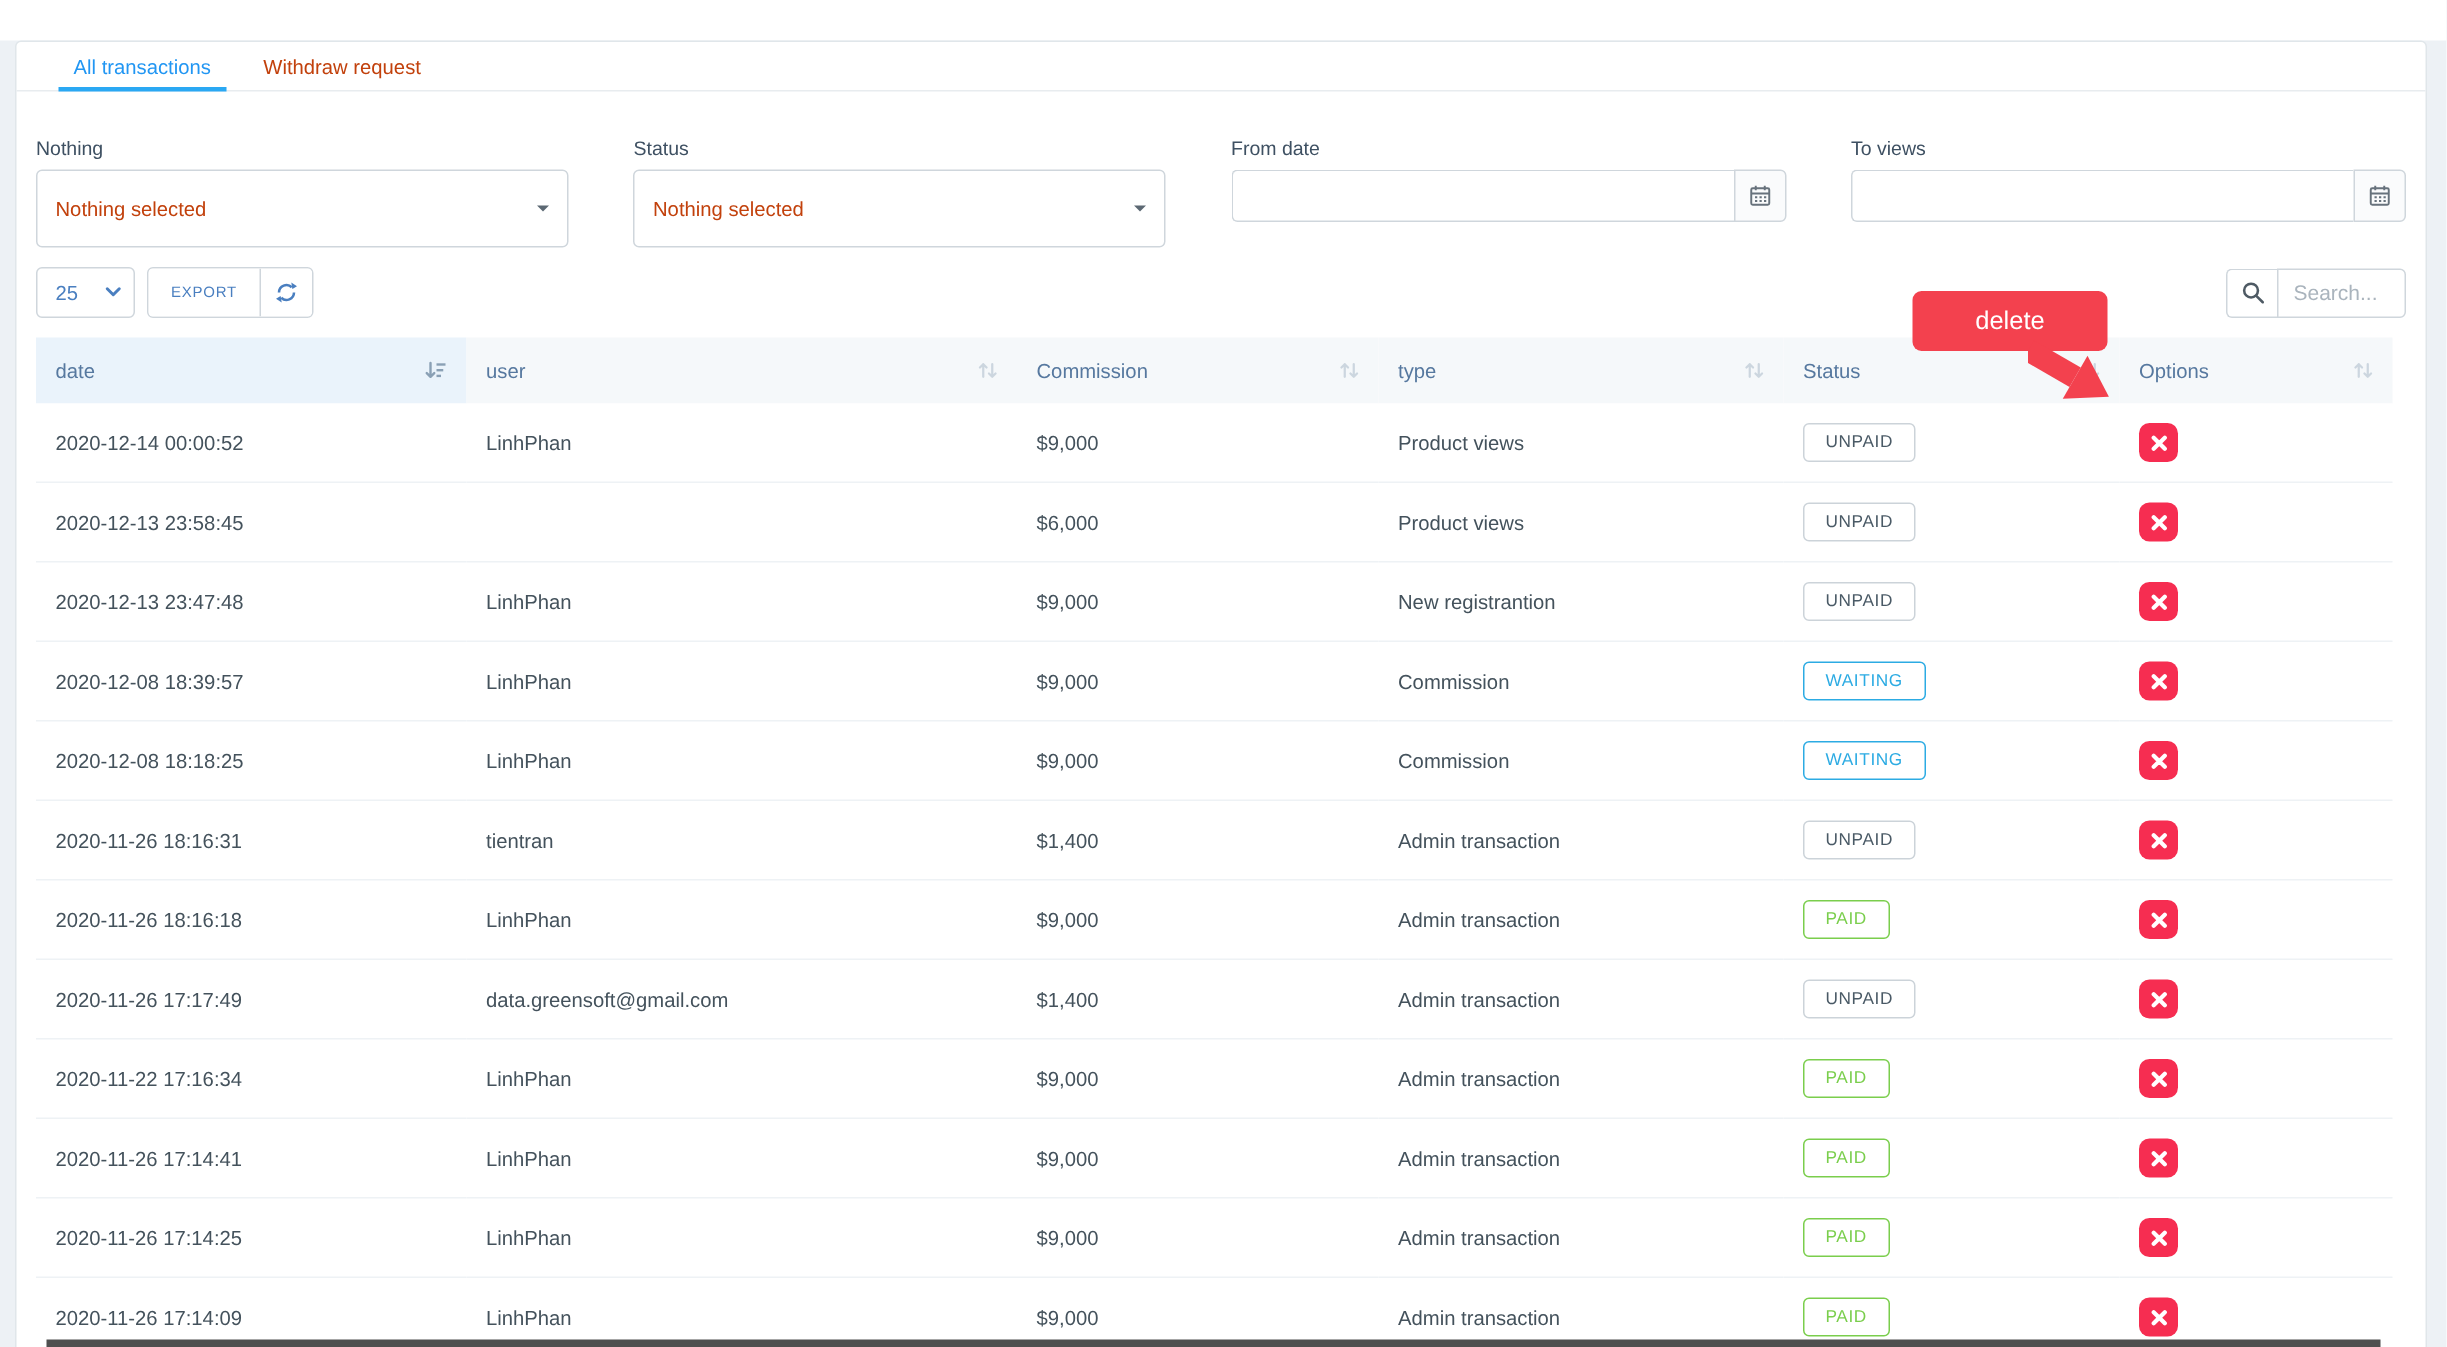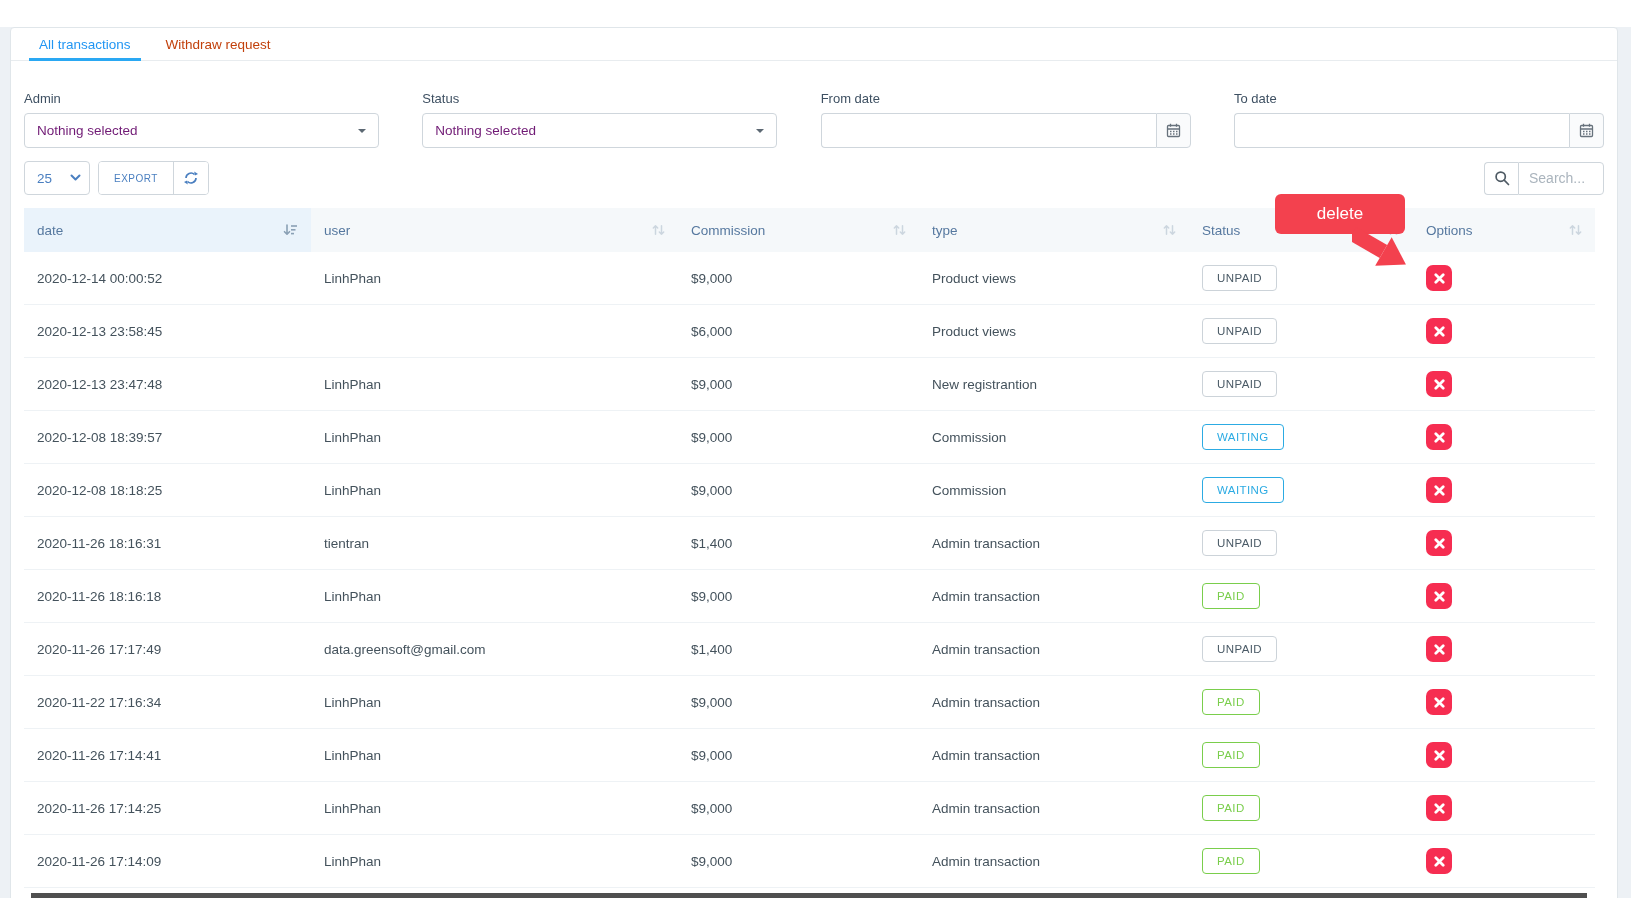--- a/index.html
+++ b/index.html
@@ -9,36 +9,36 @@
     background:#edf1f5;
     font-family:"Liberation Sans","DejaVu Sans",sans-serif;
     color:#44525c;
   }
   .top-strip { position:absolute; left:0; top:0; width:100%; height:27px; background:#ffffff; }
   .card {
     position:absolute; left:10px; top:27px; width:1608px; height:890px;
     background:#ffffff; border:1px solid #e0e6ea; border-radius:4px 4px 0 0;
   }
   
-  .tabbar { display:flex; padding:0 18px; border-bottom:1px solid #e8ecef; }
+  .tabbar { display:flex; padding:0 28px; border-bottom:1px solid #e8ecef; }
   .tab {
     padding:9px 10px 6px; margin-right:15px; font-size:13.5px; color:#c2410c;
     border-bottom:3px solid transparent; margin-bottom:-1px; cursor:pointer; white-space:nowrap;
   }
   .tab.active { color:#2196f3; border-bottom-color:#2aa8f3; }
   
   .filters {
     margin:30px 13px 0; display:grid;
     grid-template-columns:355px 355px 370px 370px; justify-content:space-between;
   }
   .filter-label { font-size:13px; color:#3e5062; margin-bottom:7px; }
   .select-box {
-    height:35px; border:1px solid #cfd6dc; border-radius:4px; background:#fff;
+    height:52px; border:1px solid #cfd6dc; border-radius:4px; background:#fff;
     display:flex; align-items:center; justify-content:space-between; padding:0 12px;
-    font-size:13.5px; color:#701a75; cursor:pointer;
+    font-size:13.5px; color:#c2410c; cursor:pointer;
   }
   .caret { width:0; height:0; border-left:4.5px solid transparent; border-right:4.5px solid transparent; border-top:4.5px solid #5c6873; }
   .date-group { display:flex; height:35px; }
   .date-input {
     flex:1; border:1px solid #cfd6dc; border-right:none; border-radius:4px 0 0 4px;
     font-size:13.5px; color:#4b5d6b; padding:0 12px; outline:none; background:#fff;
   }
   .date-addon {
     width:35px; border:1px solid #cfd6dc; border-radius:0 4px 4px 0; background:#fafbfc;
     display:flex; align-items:center; justify-content:center; cursor:pointer;
@@ -108,21 +108,21 @@
 
 <div class="card">
 
   <div class="tabbar">
     <div class="tab active">All transactions</div>
     <div class="tab">Withdraw request</div>
   </div>
 
   <div class="filters">
     <div>
-      <div class="filter-label">Admin</div>
+      <div class="filter-label">Nothing</div>
       <div class="select-box">
         <span>Nothing selected</span>
         <span class="caret"></span>
       </div>
     </div>
     <div>
       <div class="filter-label">Status</div>
       <div class="select-box">
         <span>Nothing selected</span>
         <span class="caret"></span>
@@ -135,21 +135,21 @@
         <div class="date-addon">
           <svg width="15" height="15" viewBox="0 0 15 15" fill="none" stroke="#67727c" stroke-width="1.3">
             <rect x="1.5" y="2.5" width="12" height="11" rx="1"></rect>
             <path d="M4.5 0.8v3M10.5 0.8v3M1.5 6h12"></path>
             <path d="M4 8.5h1.5M7 8.5h1.5M10 8.5h1.5M4 11h1.5M7 11h1.5M10 11h1.5" stroke-width="1.4"></path>
           </svg>
         </div>
       </div>
     </div>
     <div>
-      <div class="filter-label">To date</div>
+      <div class="filter-label">To views</div>
       <div class="date-group">
         <input class="date-input" value="" style="">
         <div class="date-addon">
           <svg width="15" height="15" viewBox="0 0 15 15" fill="none" stroke="#67727c" stroke-width="1.3">
             <rect x="1.5" y="2.5" width="12" height="11" rx="1"></rect>
             <path d="M4.5 0.8v3M10.5 0.8v3M1.5 6h12"></path>
             <path d="M4 8.5h1.5M7 8.5h1.5M10 8.5h1.5M4 11h1.5M7 11h1.5M10 11h1.5" stroke-width="1.4"></path>
           </svg>
         </div>
       </div>

